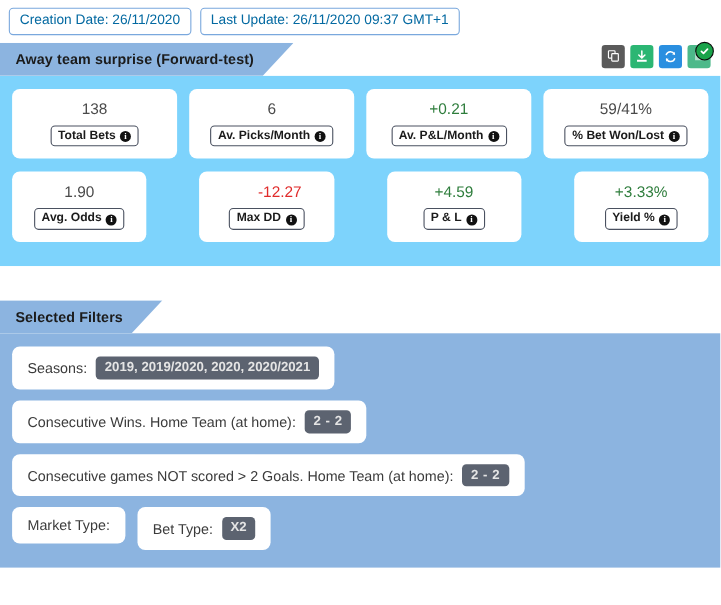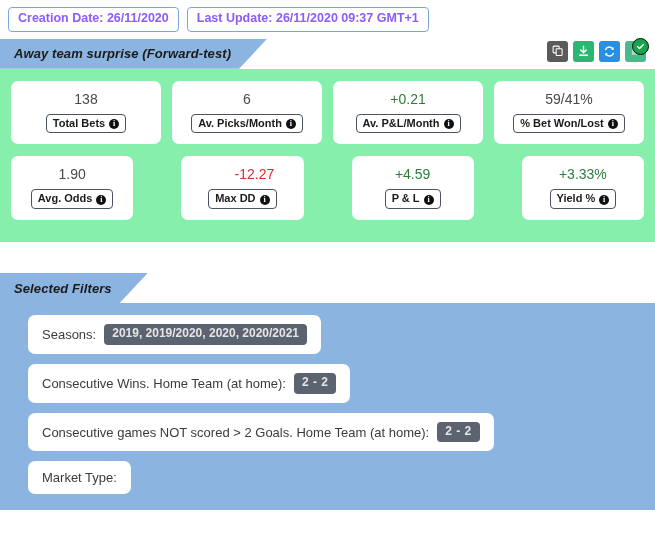--- a/index.html
+++ b/index.html
@@ -20,34 +20,33 @@
   .date-bar {
     display: flex;
     gap: 8px;
     padding: 7px 8px 0 8px;
     align-items: center;
   }
   .date-chip {
     border: 1px solid #7aa8dd;
     border-radius: 4px;
     background: #ffffff;
-    color: #8b5cf6;
+    color: #0369a1;
     font-size: 12.5px;
-    font-weight: bold;
+    font-weight: normal;
     padding: 4px 9px 5px 9px;
     line-height: 1.1;
     white-space: nowrap;
   }
 
   
   .ribbon-row {
     position: relative;
     height: 30px;
     margin-top: 7px;
-    font-style: italic;
   }
   .ribbon {
     position: absolute;
     left: 0;
     top: 0;
     height: 30px;
     background: #8cb4e0;
     display: flex;
     align-items: center;
     padding: 0 36px 0 14px;
@@ -94,21 +93,21 @@
     border-radius: 50%;
     background: #19a34a;
     border: 1.5px solid #0b0b0b;
     display: flex;
     align-items: center;
     justify-content: center;
   }
 
   
   .stats-panel {
-    background: #86efac;
+    background: #7dd3fc;
     padding: 12px 11px 22px 11px;
     box-sizing: border-box;
   }
   .stats-row {
     display: flex;
     gap: 11px;
   }
   .stats-row + .stats-row { margin-top: 12px; gap: 48px; }
   .stat-card {
     flex: 1 1 0;
@@ -164,21 +163,20 @@
   
   .filters-panel {
     background: #8cb4e0;
     padding: 12px 11px 16px 11px;
     box-sizing: border-box;
   }
   .filter-row {
     display: flex;
     gap: 11px;
     align-items: flex-start;
-    margin-left: 17px;
   }
   .filter-row + .filter-row { margin-top: 10px; }
   .filter-card {
     background: #ffffff;
     border-radius: 7px;
     padding: 9px 14px 9px 14px;
     display: inline-flex;
     align-items: center;
     gap: 8px;
     box-sizing: border-box;
@@ -354,15 +352,19 @@
     <div class="filter-card">
       <span class="filter-label">Consecutive games NOT scored &gt; 2 Goals. Home Team (at home):</span>
       <span class="filter-pill pill-sm">2 - 2</span>
     </div>
   </div>
 
   <div class="filter-row">
     <div class="filter-card">
       <span class="filter-label">Market Type:</span>
     </div>
+    <div class="filter-card">
+      <span class="filter-label">Bet Type:</span>
+      <span class="filter-pill">X2</span>
+    </div>
   </div>
 
 </div>
 
 </body></html>

